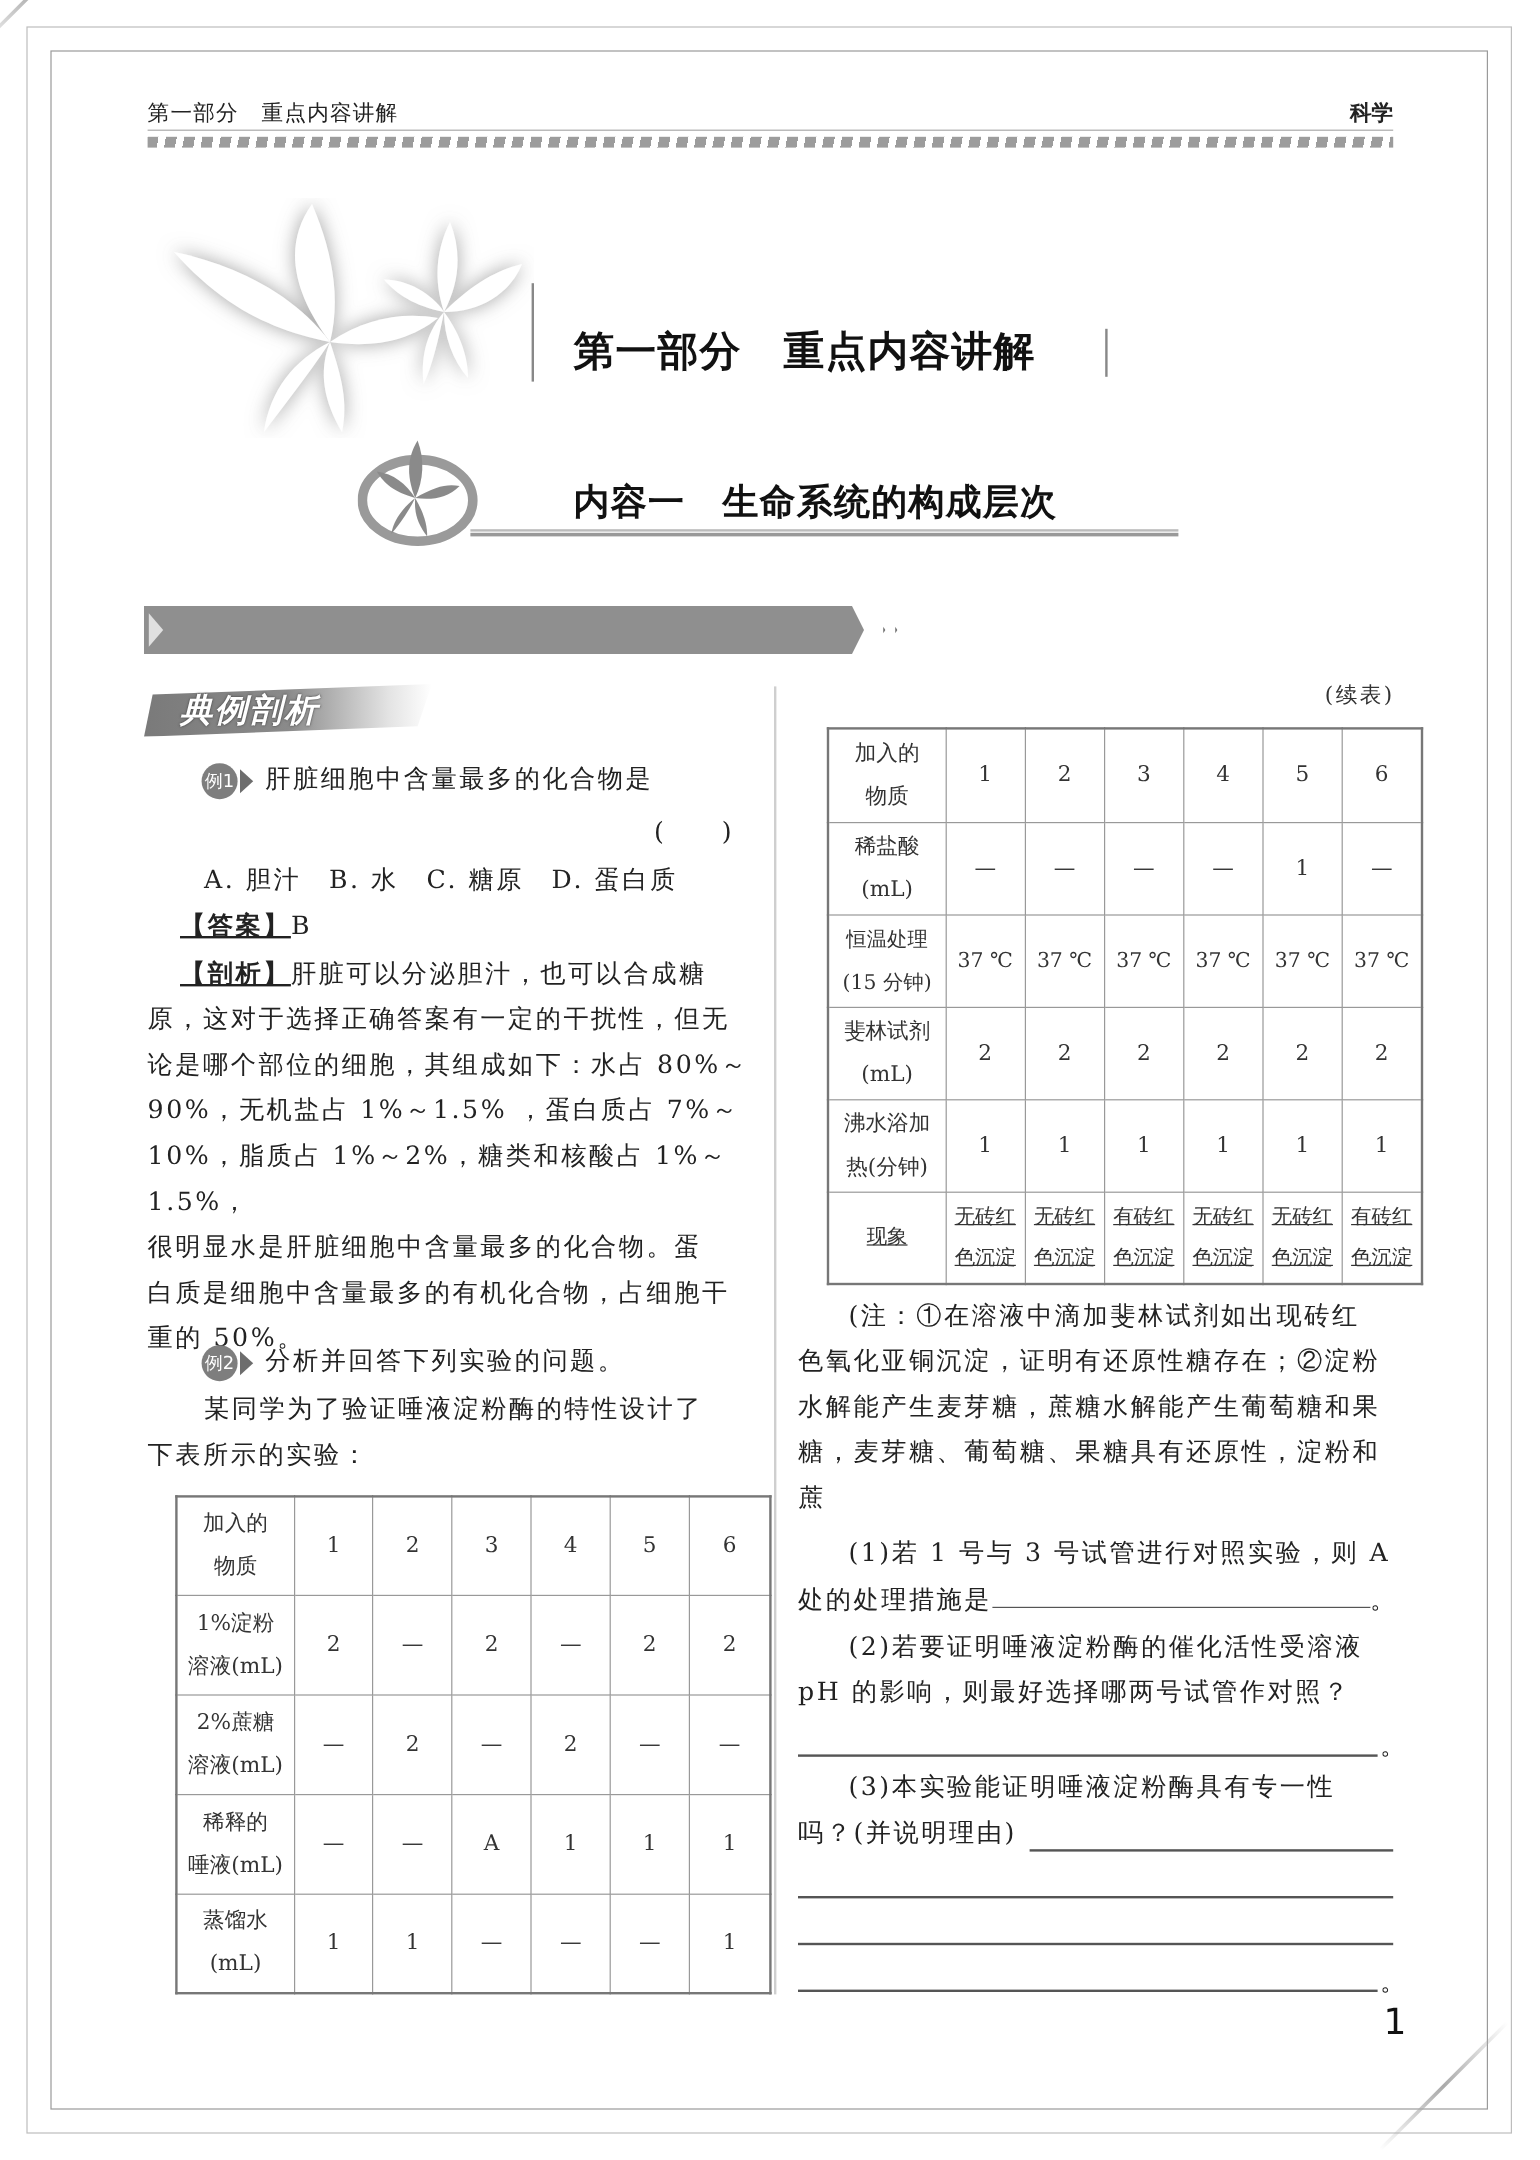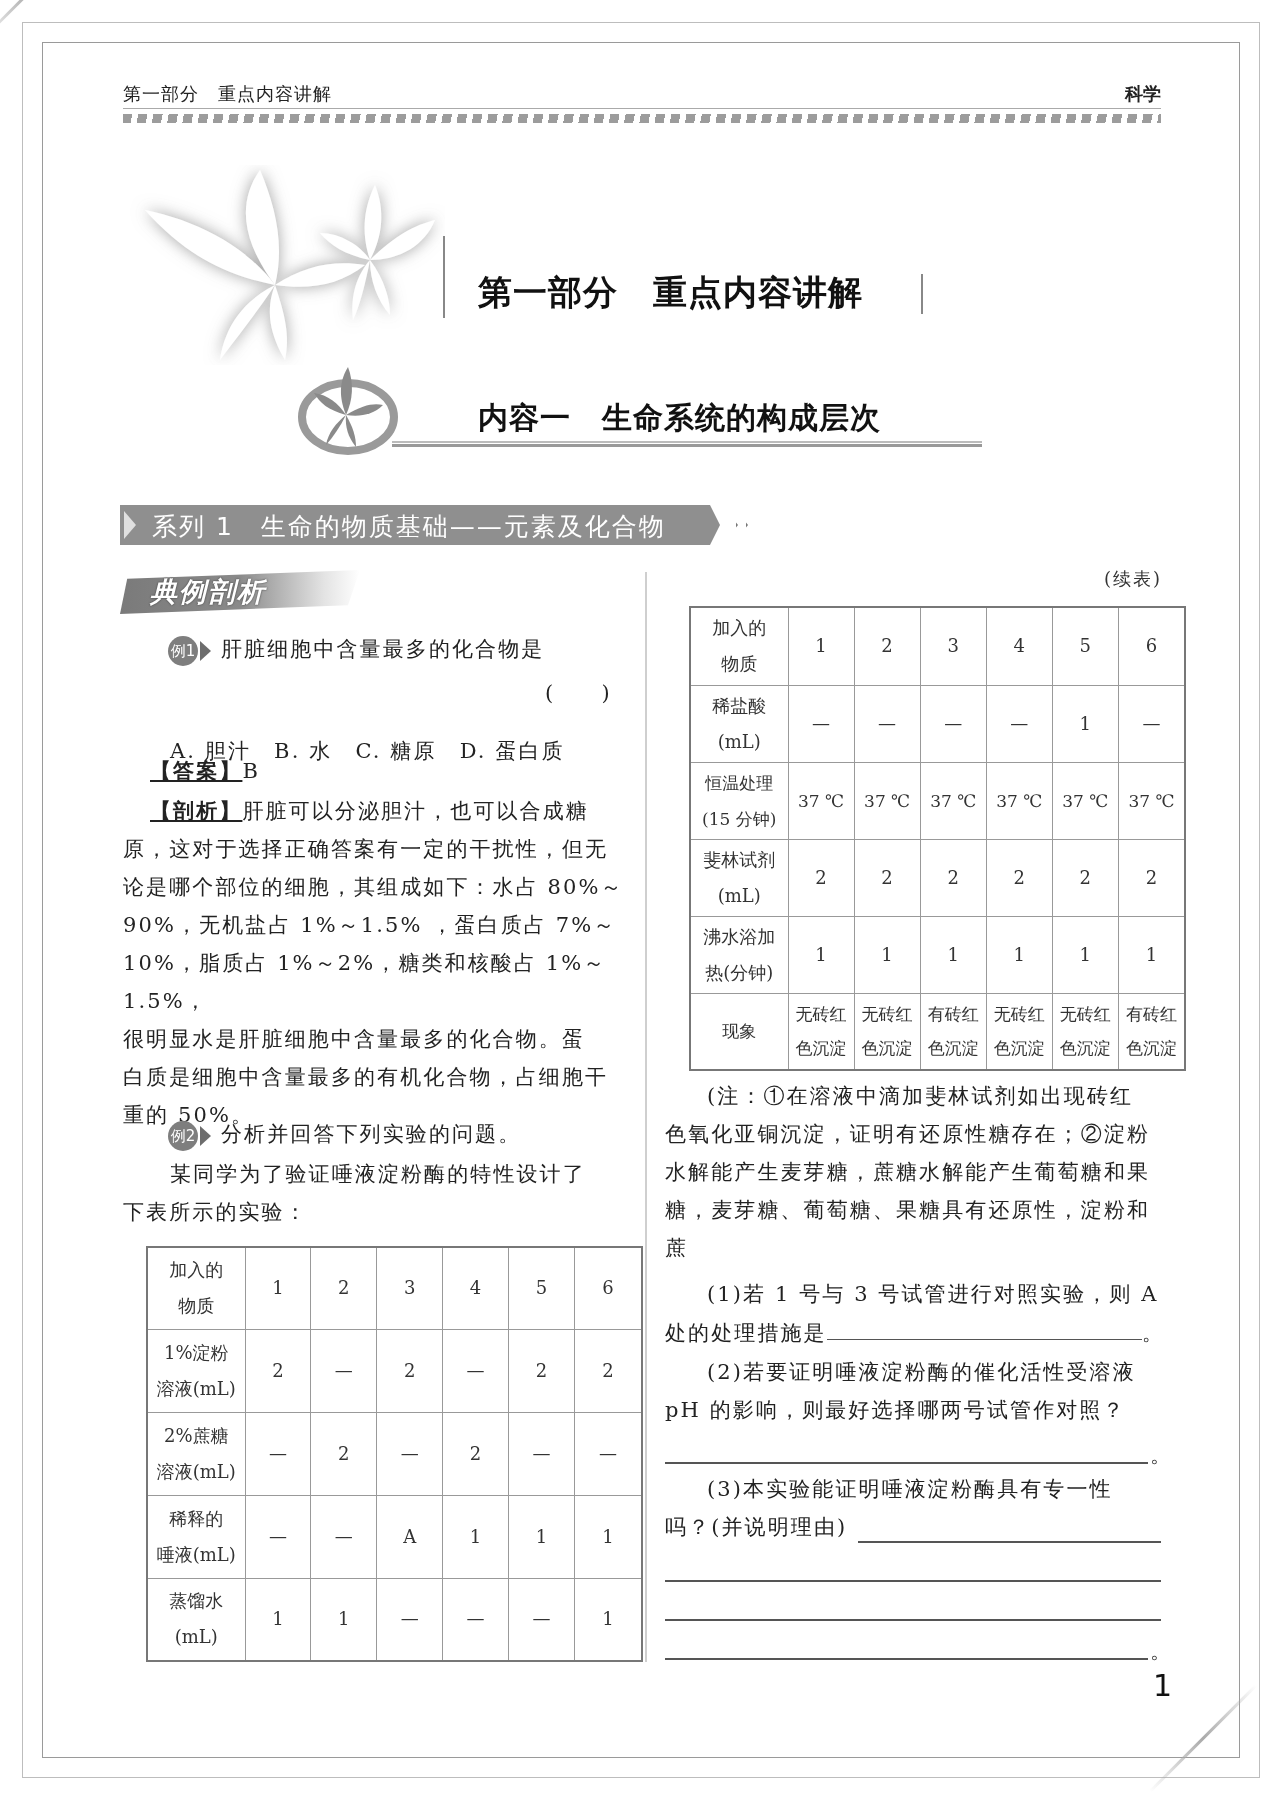--- a/index.html
+++ b/index.html
@@ -125,35 +125,34 @@
     <path d="M48 50 C42 62 35 72 28 80 C30 68 38 58 48 50 Z"></path>
     <path d="M48 50 C55 62 58 72 58 82 C50 72 47 62 48 50 Z"></path>
   </g>
 </svg>
 <div class="content-title">内容一　生命系统的构成层次</div>
 <div class="content-rule"></div>
 
 <div class="series-banner">
   <div class="band"></div>
   <div class="tip"></div>
-  <div class="label">系列 1　生命的物质基础——元素及化合物</div>
 </div>
 <div class="chev" style="left:722px;"></div>
 <div class="chev" style="left:732px;"></div>
 
 <div class="col-divider"></div>
 
 <div class="brush"></div>
 <div class="brush-label">典例剖析</div>
 
 <div class="text" style="left:168px; top:630px;">
   <span class="example-badge">例1</span><span class="example-arrow"></span><span>肝脏细胞中含量最多的化合物是</span>
 </div>
 <div class="text" style="left:545px; top:674px;">(　　)</div>
-<div class="text" style="left:170px; top:732px;">A. 胆汁　B. 水　C. 糖原　D. 蛋白质</div>
+<div class="text" style="left:170px; top:714px;">A. 胆汁　B. 水　C. 糖原　D. 蛋白质</div>
 <div class="text" style="left:150px; top:752px;">
   <span class="bold">【答案】</span><span>B</span>
 </div>
 <div class="text" style="left:123px; top:792px; width:505px;">
   <div style="padding-left:27px;"><span class="bold">【剖析】</span><span>肝脏可以分泌胆汁，也可以合成糖</span></div>
   <div>原，这对于选择正确答案有一定的干扰性，但无</div>
   <div>论是哪个部位的细胞，其组成如下：水占 80%～</div>
   <div>90%，无机盐占 1%～1.5% ，蛋白质占 7%～</div>
   <div>10%，脂质占 1%～2%，糖类和核酸占 1%～1.5%，</div>
   <div>很明显水是肝脏细胞中含量最多的化合物。蛋</div>
@@ -309,21 +308,21 @@
           <div>沸水浴加</div>
           <div>热(分钟)</div>
         </td>
     <td>1</td>
     <td>1</td>
     <td>1</td>
     <td>1</td>
     <td>1</td>
     <td>1</td>
   </tr>
-  <tr style="height:77px; font-size:17px;">
+  <tr style="height:77px; font-size:17px;text-decoration:underline;">
     <td>
           <div>现象</div>
         </td>
     <td style="line-height:34px;">
           <div style="width:56px; margin:0 auto; word-break:break-all;">无砖红色沉淀</div>
         </td>
     <td style="line-height:34px;">
           <div style="width:56px; margin:0 auto; word-break:break-all;">无砖红色沉淀</div>
         </td>
     <td style="line-height:34px;">

